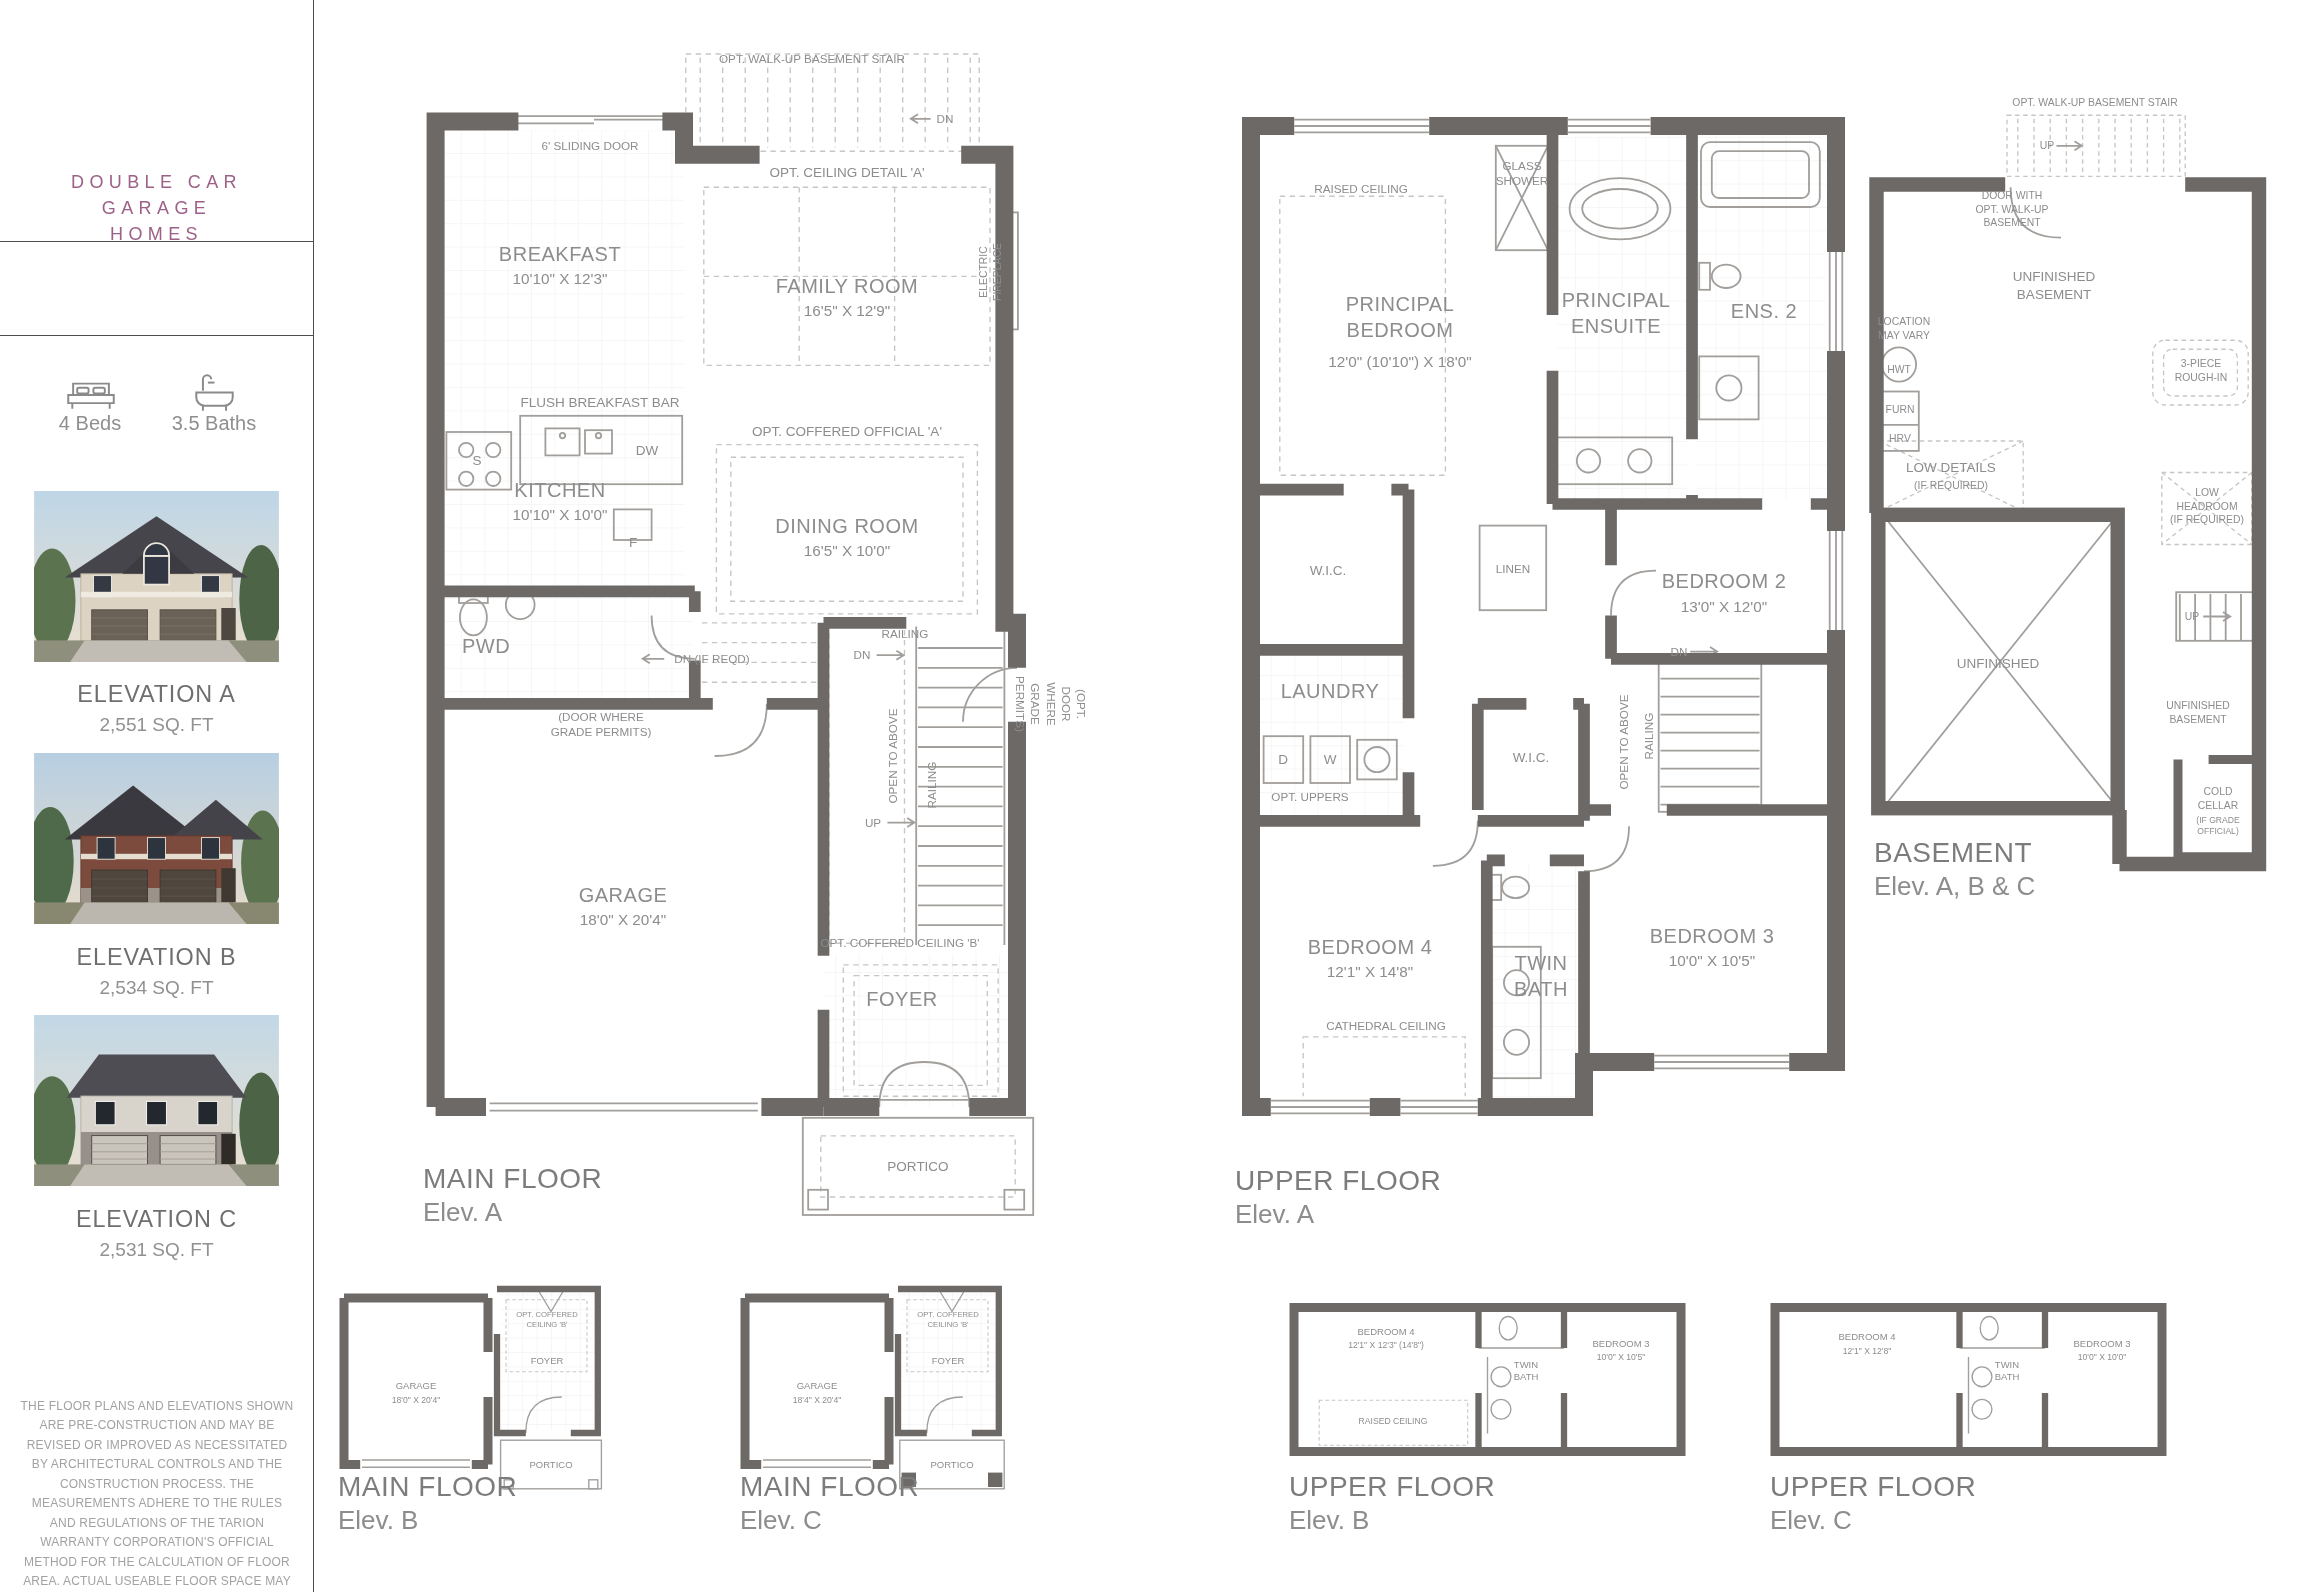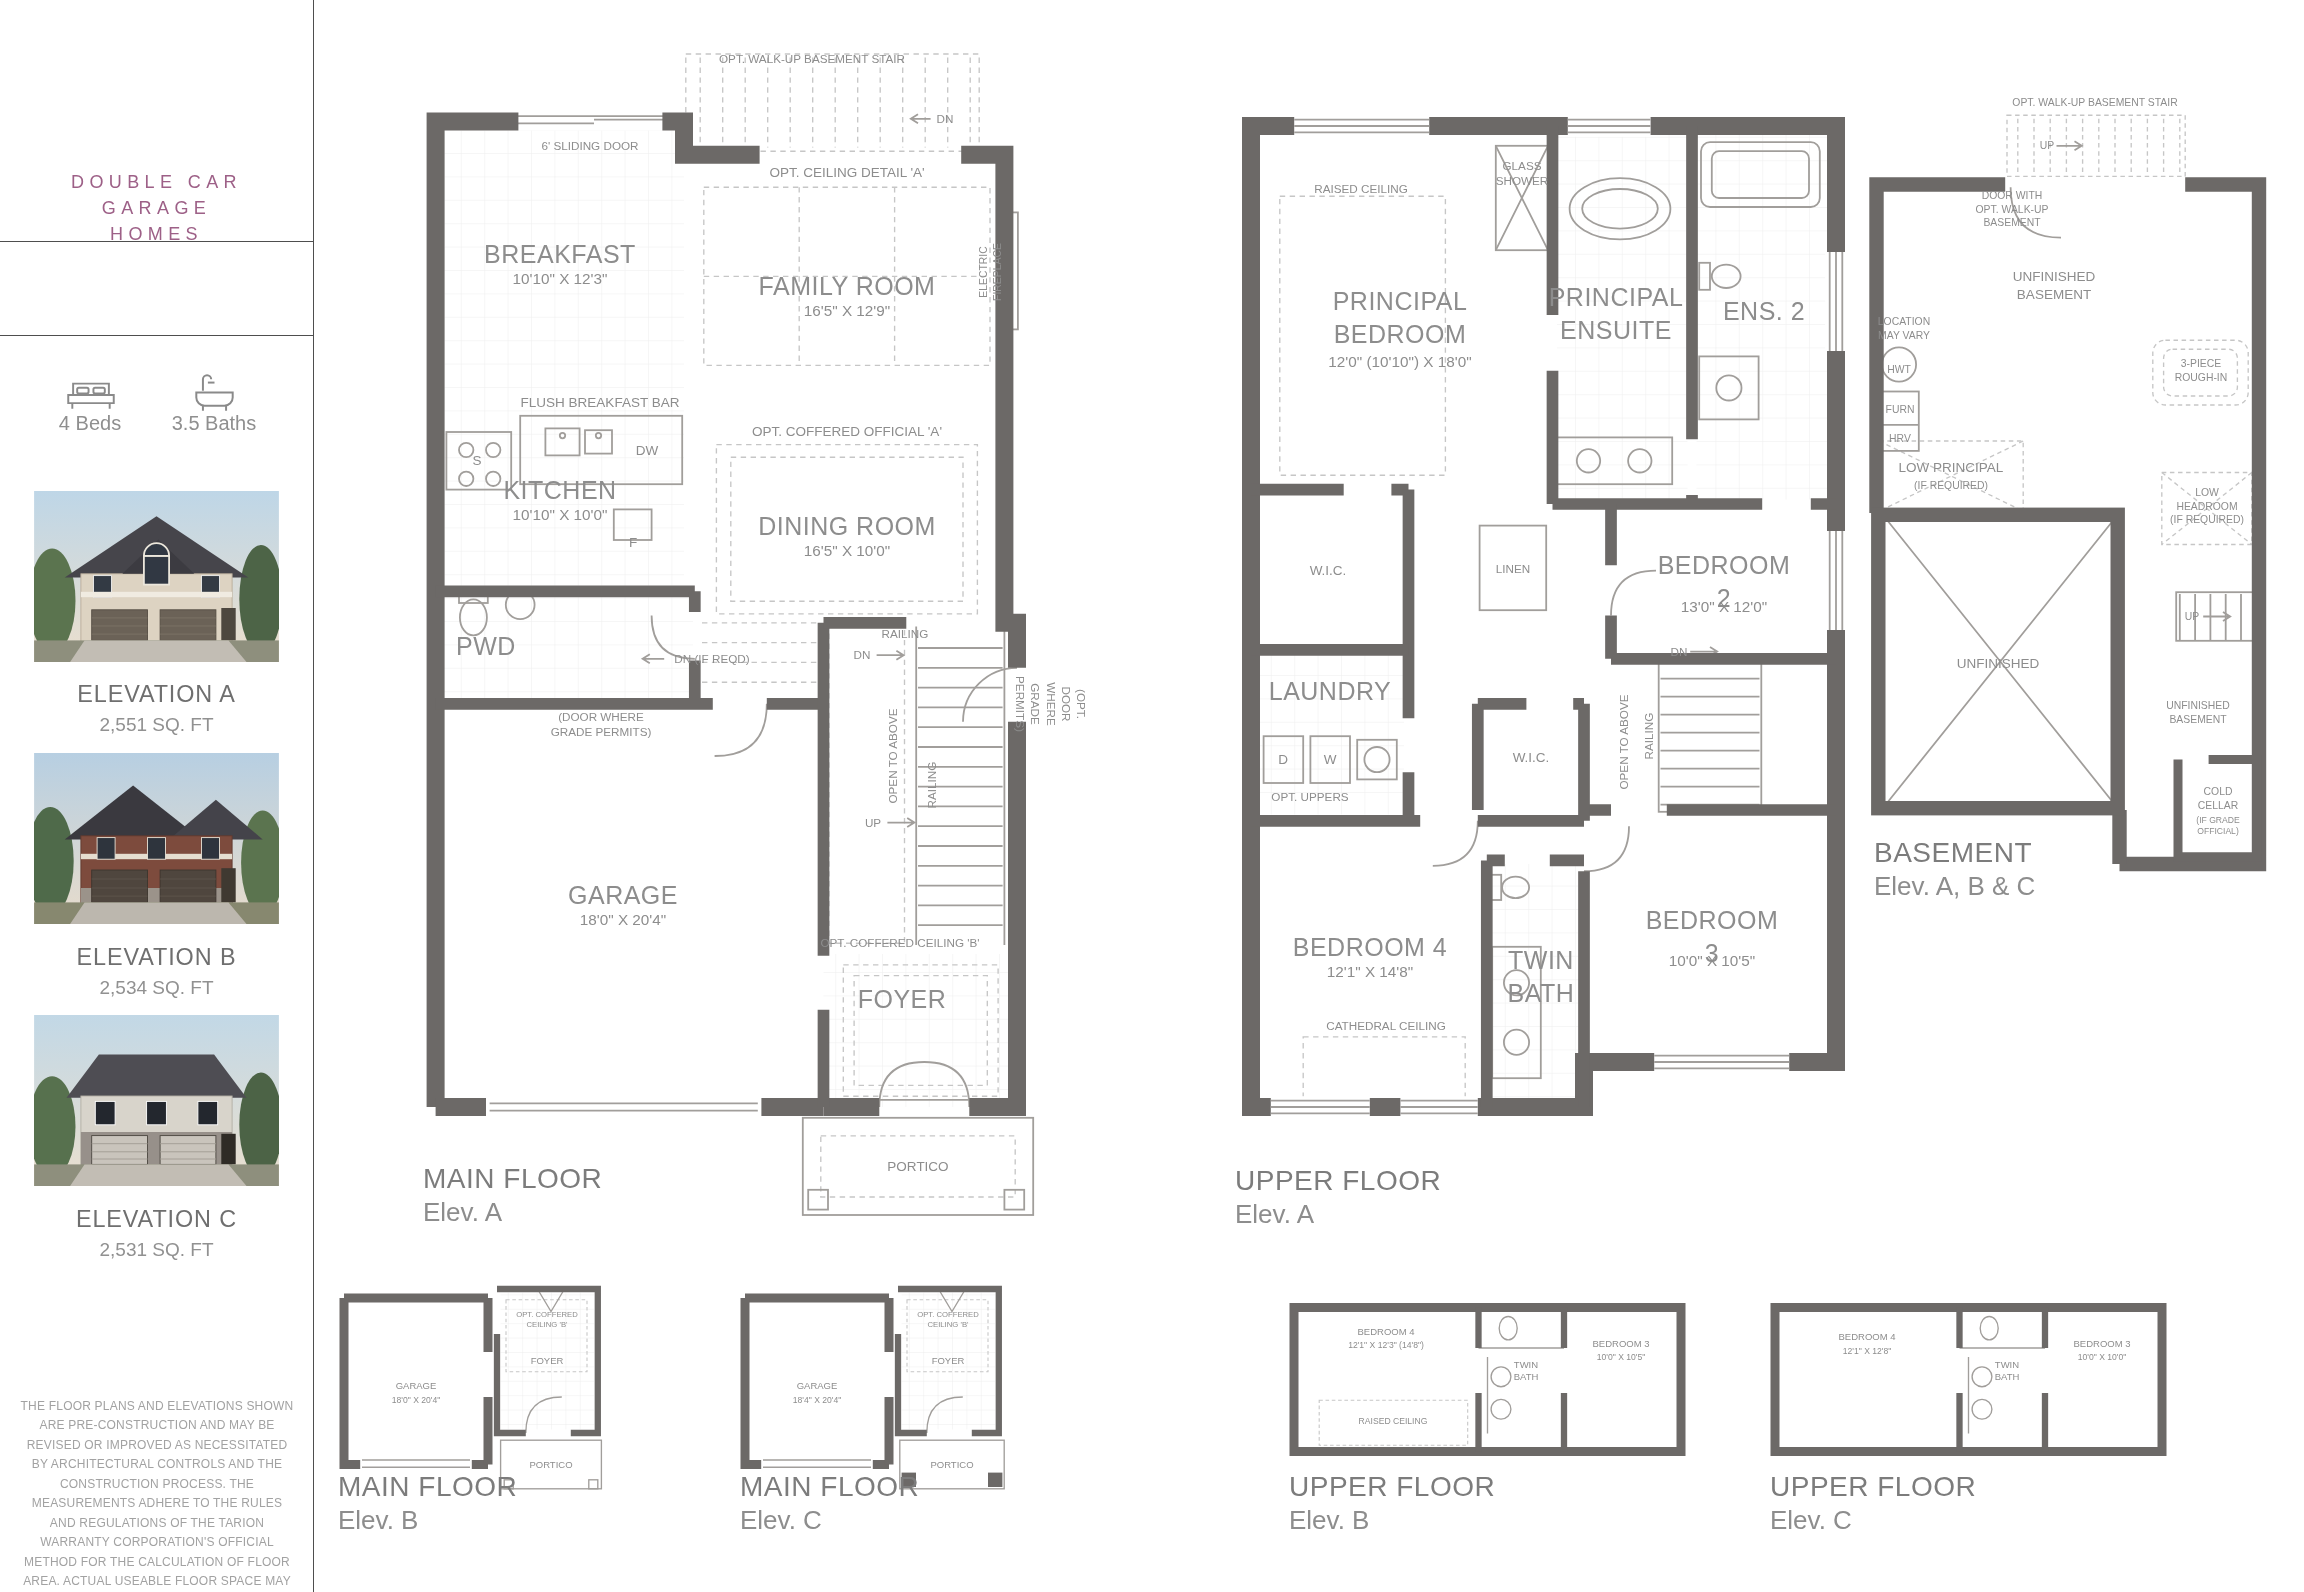--- a/index.html
+++ b/index.html
@@ -19,21 +19,21 @@
   .elev-name{position:absolute;width:313px;text-align:center;font-size:23.4px;color:#6f6f6f;letter-spacing:0.9px;}
   .elev-sqft{position:absolute;width:313px;text-align:center;font-size:19px;color:#919191;}
   .elev-img{position:absolute;left:34px;width:245px;height:171px;}
   .disclaimer{position:absolute;left:20px;top:1397px;width:274px;font-size:12px;line-height:1.62;
     color:#a2a2a2;text-align:center;letter-spacing:0.2px;}
   
   .plan{position:absolute;}
   .plan svg{position:absolute;left:0;top:0;}
   .lbl{position:absolute;transform:translate(-50%,-50%);color:#8d8d8d;text-align:center;
     white-space:pre-line;line-height:1.3;}
-  .room{font-size:25px;letter-spacing:0.5px;}
+  .room{font-size:20px;letter-spacing:0.5px;}
   .dim{font-size:15.3px;}
   .sm{font-size:13.5px;}
   .xs{font-size:11.7px;}
   .tny{font-size:10.4px;}
   .mini{font-size:9.5px;}
   .mini2{font-size:8.6px;}
   .mini3{font-size:7.7px;}
   .v{transform:translate(-50%,-50%) rotate(-90deg);}
   .vd{transform:translate(-50%,-50%) rotate(90deg);}
   .title1{position:absolute;font-size:28px;color:#7c7c7c;letter-spacing:0.5px;}
@@ -421,21 +421,21 @@
 BASEMENT</div>
   <div class="lbl sm" style="left:191px;top:196px">UNFINISHED
 BASEMENT</div>
   <div class="lbl tny" style="left:41px;top:239px">LOCATION
 MAY VARY</div>
   <div class="lbl tny" style="left:36px;top:280px">HWT</div>
   <div class="lbl tny" style="left:37px;top:320px">FURN</div>
   <div class="lbl tny" style="left:37px;top:349px">HRV</div>
   <div class="lbl tny" style="left:338px;top:281px">3-PIECE
 ROUGH-IN</div>
-  <div class="lbl sm" style="left:88px;top:378px">LOW PRINCIPAL</div>
+  <div class="lbl sm" style="left:88px;top:378px">LOW DETAILS</div>
   <div class="lbl tny" style="left:88px;top:396px">(IF REQUIRED)</div>
   <div class="lbl tny" style="left:344px;top:416px">LOW
 HEADROOM
 (IF REQUIRED)</div>
   <div class="lbl sm" style="left:135px;top:574px">UNFINISHED</div>
   <div class="lbl tny" style="left:329px;top:527px">UP</div>
   <div class="lbl tny" style="left:335px;top:623px">UNFINISHED
 BASEMENT</div>
   <div class="lbl tny" style="left:355px;top:709px">COLD
 CELLAR</div>

